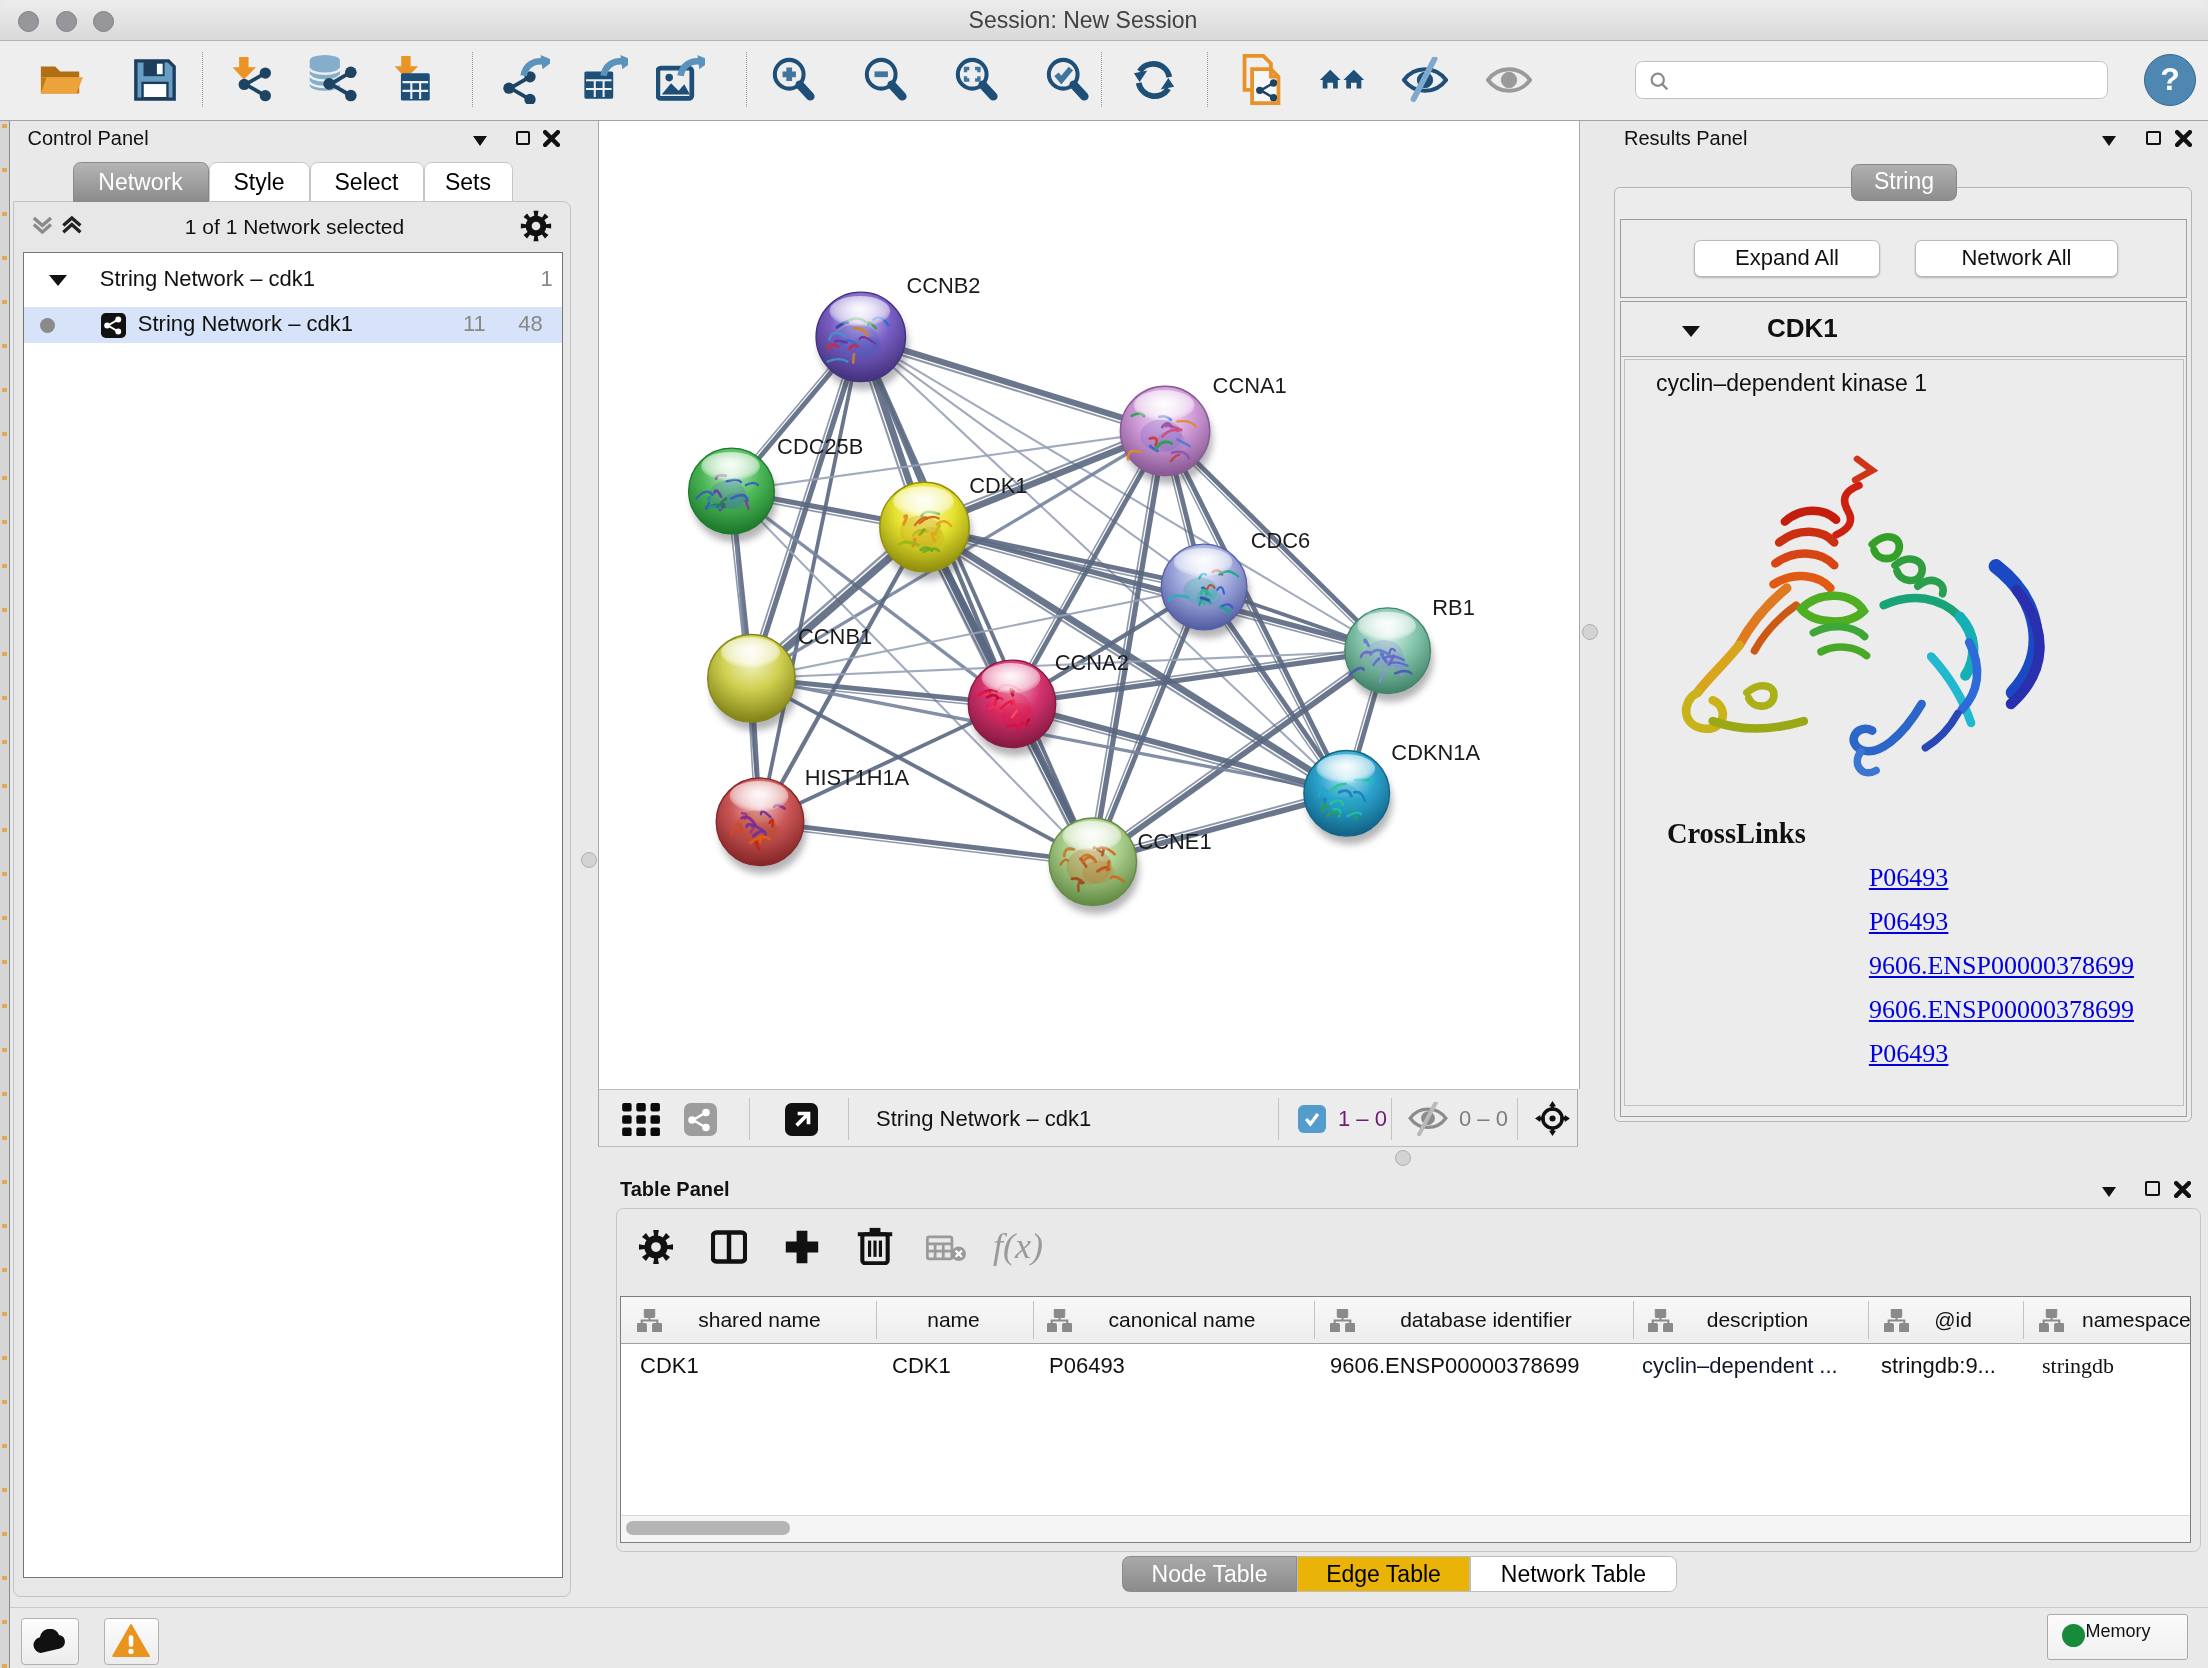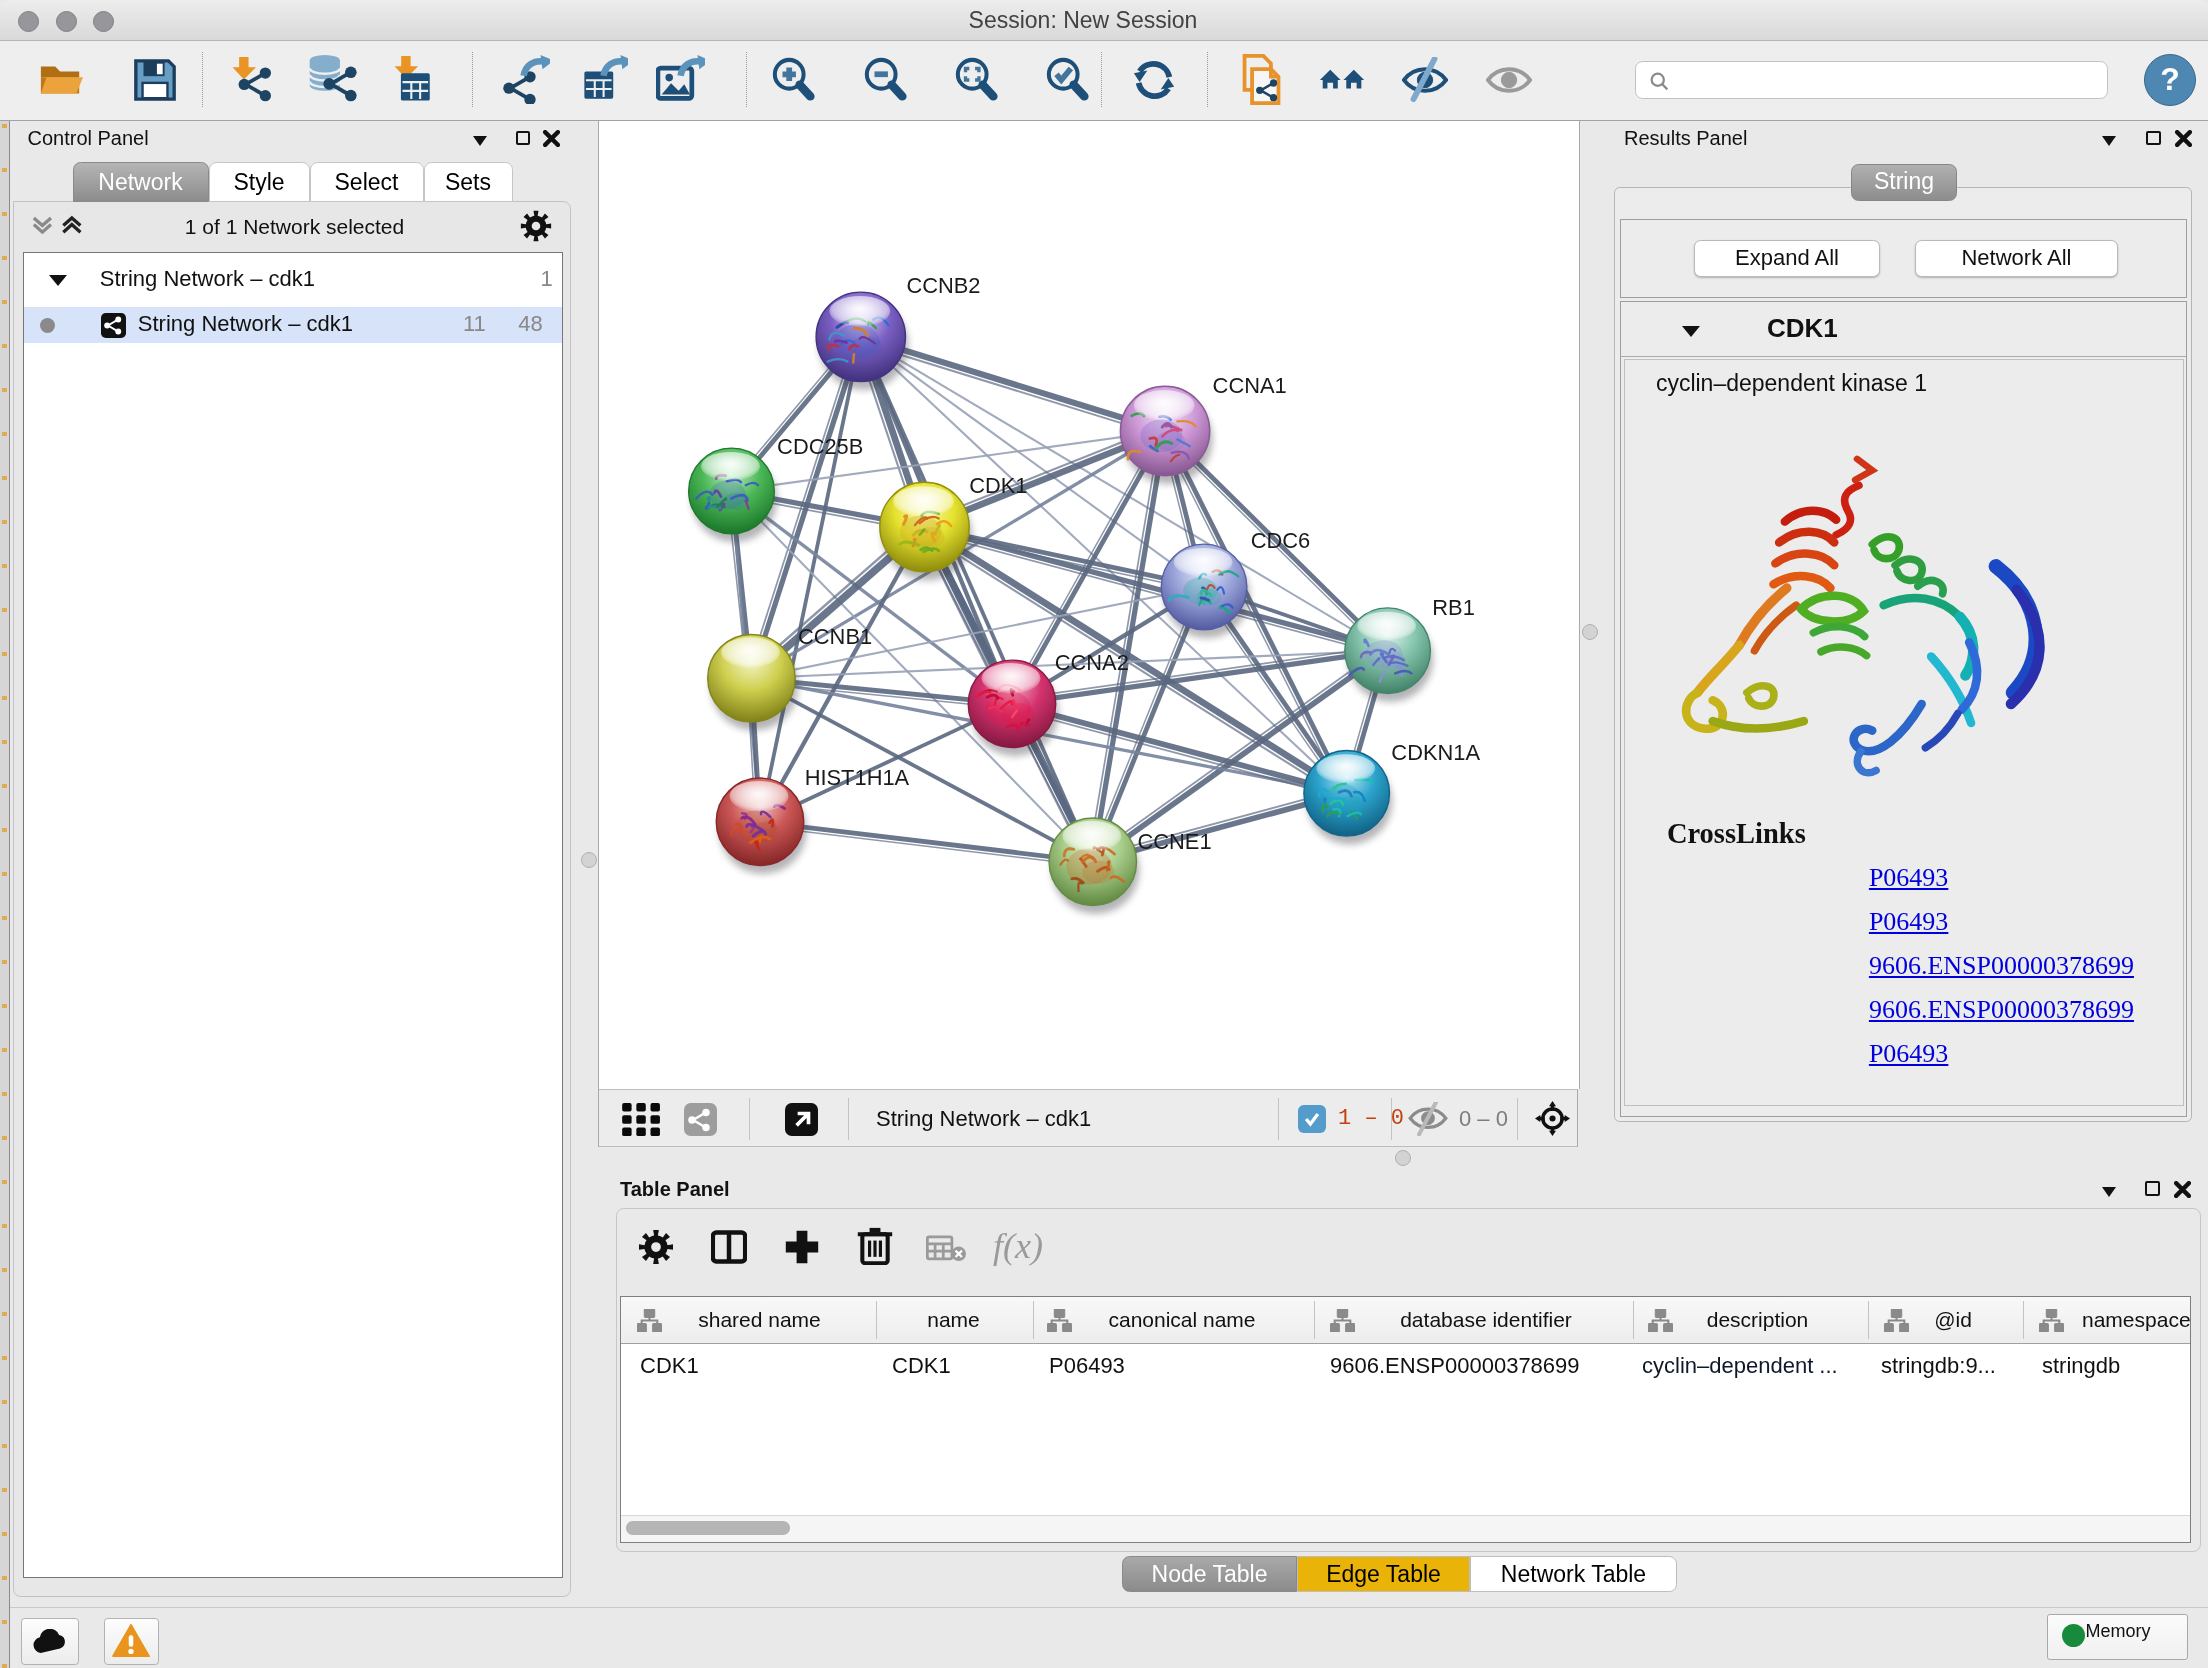--- a/index.html
+++ b/index.html
@@ -657,21 +657,21 @@
   <svg class="abs" style="left:190px;top:17px" width="26" height="26" viewBox="0 0 24 24">
     <path d="M8 6 h10 v10 M18 6 L7 17" stroke="#fff" stroke-width="3.4" fill="none"></path>
   </svg>
   <div class="vline" style="left:249px;top:7.6px;height:42px;"></div>
   <div class="abs" style="left:277px;top:16px;font-size:22px;color:#111;">String Network – cdk1</div>
   <div class="vline" style="left:679px;top:7.6px;height:42px;"></div>
   <div class="abs" style="left:699px;top:15px;width:27.6px;height:27.6px;background:#539ccc;border-radius:5.7px;"></div>
   <svg class="abs" style="left:703px;top:19px" width="20" height="20" viewBox="0 0 24 24">
     <path d="M5 12 l5 6 9 -12" stroke="#fff" stroke-width="4" fill="none"></path>
   </svg>
-  <div class="abs" style="left:739px;top:16px;font-size:22px;color:#c2410c;font-family:Liberation Mono, monospace;">1 – 0</div>
+  <div class="abs" style="left:739px;top:16px;font-size:22px;color:#701a75;">1 – 0</div>
   <div class="vline" style="left:792px;top:7.6px;height:42px;"></div>
   <svg class="abs" style="left:809px;top:12.4px" width="40" height="34" viewBox="0 0 48 42">
     <g stroke="#8b8b8b" fill="#8b8b8b" transform="translate(0,0)">
         <use href="#eyeg"></use>
       </g>
     <line x1="34" y1="0" x2="13" y2="40" stroke="#b9b9b9" stroke-width="5" stroke-linecap="round"></line>
   </svg>
   <div class="abs" style="left:860px;top:16px;font-size:22px;color:#7d7d7d;">0 – 0</div>
   <div class="vline" style="left:918px;top:7.6px;height:42px;"></div>
   <svg class="abs" style="left:936px;top:11.4px" width="35" height="35" viewBox="0 0 40 40">
@@ -833,21 +833,21 @@
     <div class="abs" style="left:751px;top:10.5px;width:228px;text-align:center;font-size:21px;color:#111;">database identifier</div>
     <div class="abs" style="left:1065px;top:10.5px;width:143px;text-align:center;font-size:21px;color:#111;">description</div>
     <div class="abs" style="left:1294px;top:10.5px;width:76px;text-align:center;font-size:21px;color:#111;">@id</div>
     <div class="abs" style="left:1461px;top:10.5px;width:143px;text-align:left;font-size:21px;color:#111;">namespace</div>
     <div class="abs" style="left:19px;top:56px;font-size:22px;color:#111;">CDK1</div>
     <div class="abs" style="left:271px;top:56px;font-size:22px;color:#111;">CDK1</div>
     <div class="abs" style="left:428px;top:56px;font-size:22px;color:#111;">P06493</div>
     <div class="abs" style="left:709px;top:56px;font-size:22px;color:#111;">9606.ENSP00000378699</div>
     <div class="abs" style="left:1021px;top:56px;font-size:22px;color:#0f172a;">cyclin–dependent ...</div>
     <div class="abs" style="left:1260px;top:56px;font-size:22px;color:#111;">stringdb:9...</div>
-    <div class="abs" style="left:1421px;top:56px;font-size:22px;color:#111;">stringdb</div>
+    <div class="abs" style="left:1421px;top:56px;font-size:22px;color:#111;font-family:Liberation Serif, serif;">stringdb</div>
     <div class="abs" style="left:0;top:218px;width:1569px;height:26px;background:#f5f5f5;border-top:1px solid #d8d8d8;"></div>
     <div class="abs" style="left:4.8px;top:224px;width:164px;height:14.3px;background:#b5b5b5;border-radius:6.7px;"></div>
   </div>
 
   <div class="abs" style="left:524px;top:386px;width:175px;height:36px;background:linear-gradient(#a9a9a9,#8b8b8b);border:1px solid #8a8a8a;border-radius:7.6px 0 0 7.6px;box-sizing:border-box;color:#fff;font-size:23px;text-align:center;line-height:34px;">Node Table</div>
   <div class="abs" style="left:699px;top:386px;width:173px;height:36px;background:#eab308;border:1px solid #bdbdbd;box-sizing:border-box;font-size:23px;text-align:center;line-height:34px;">Edge Table</div>
   <div class="abs" style="left:872px;top:386px;width:207px;height:36px;background:#fff;border:1px solid #bdbdbd;border-radius:0 7.6px 7.6px 0;box-sizing:border-box;font-size:23px;text-align:center;line-height:34px;">Network Table</div>
 </div>
 
 <div id="statusbar" class="abs" style="left:9.5px;top:1607px;width:2199px;height:61px;border-top:1px solid #c9c9c9;">

